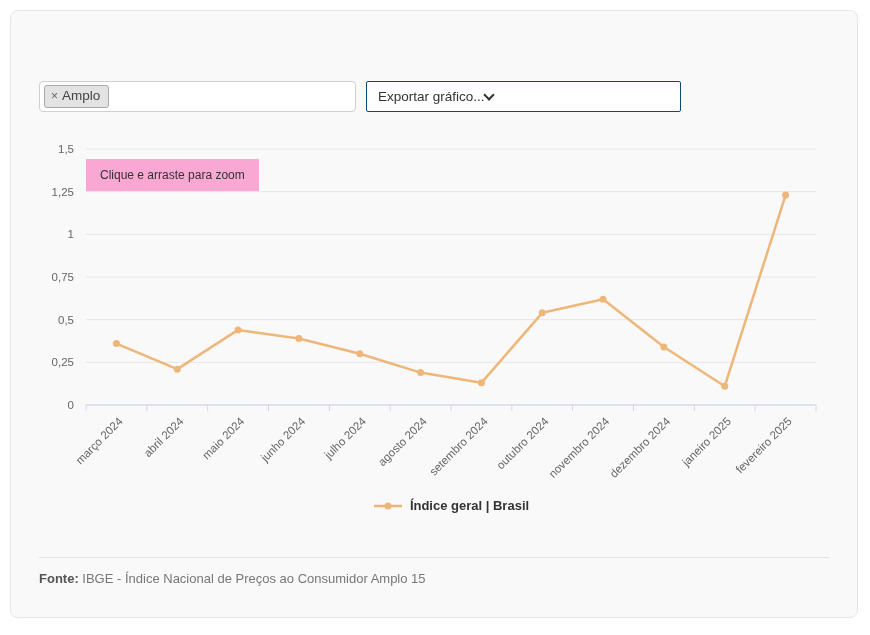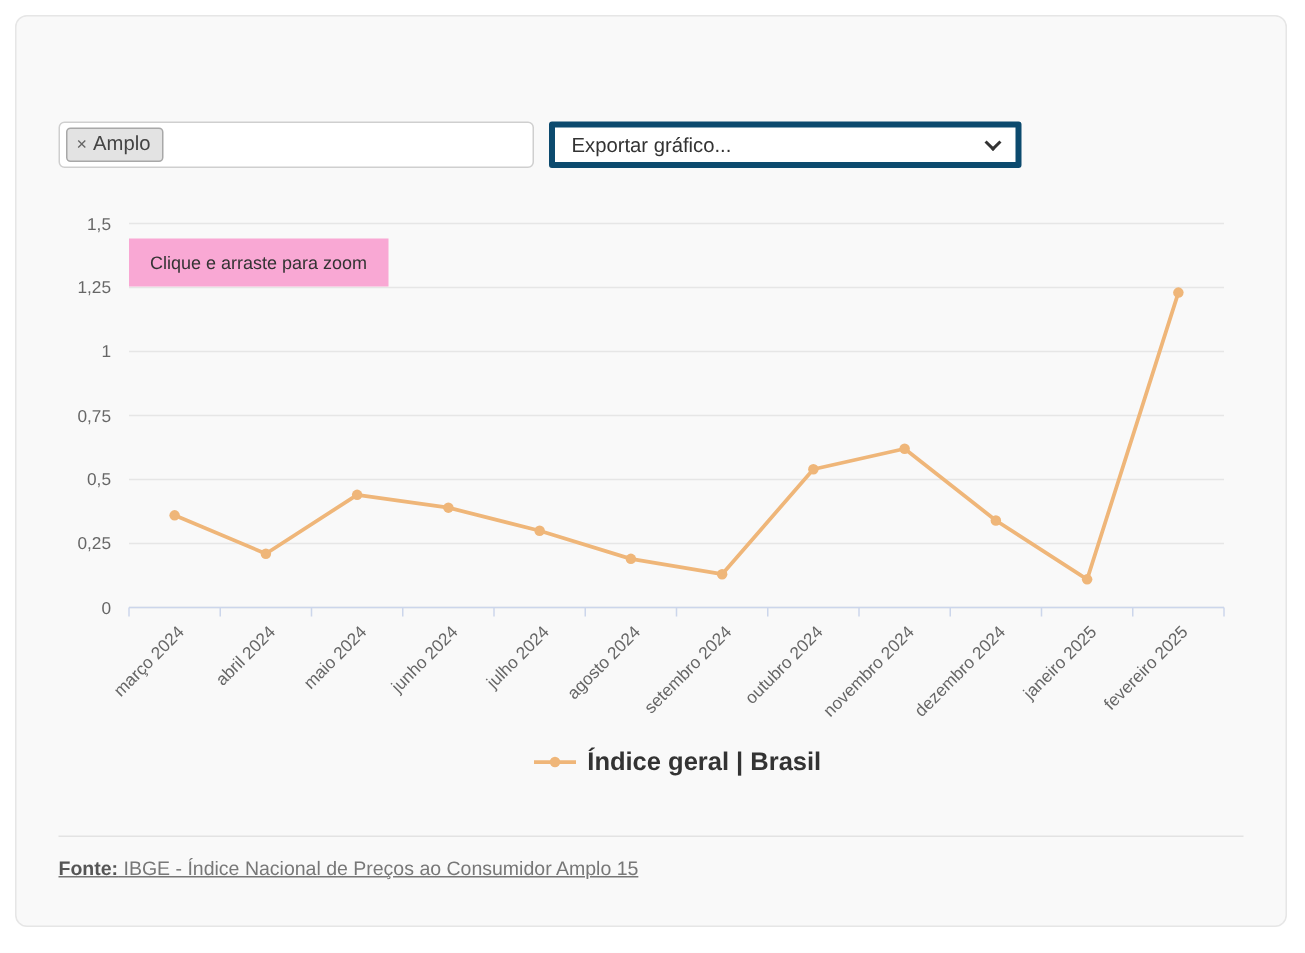--- a/index.html
+++ b/index.html
@@ -20,41 +20,41 @@
   .tag {
     display:inline-flex; align-items:center;
     background:#e3e3e3; border:1px solid #a8a8a8; border-radius:3px;
     padding:2px 8px 3px 6px; font-size:13.5px; color:#444444; line-height:1.2;
   }
   .tag .x {
     font-size:12px; color:#666666; margin-right:4px; cursor:pointer;
   }
   .export-select {
     position:absolute; left:355px; top:70px; width:315px; height:31px;
-    background:#ffffff; border:4px solid #0c4a6e; border-radius:2px;
-    display:flex; align-items:center; justify-content:space-between;
+    background:#ffffff; border:1px solid #0c4a6e; border-radius:2px;
+    display:flex; align-items:center; 
     padding:0 11px; font-size:13.5px; color:#333333; cursor:pointer;
   }
   .chev {
     width:8px; height:8px; border-right:2px solid #333; border-bottom:2px solid #333;
     transform:rotate(45deg); margin-top:-4px;
   }
   .chart-wrap { position:absolute; left:0; top:120px; width:850px; height:360px; }
   .zoom-hint {
     position:absolute; left:75px; top:28px; height:32px;
     background:#f9a8d4; color:#333333; font-size:12px;
     display:flex; align-items:center; padding:0 14px; white-space:nowrap;
   }
   .legend {
     position:absolute; left:75px; top:487px; width:730px;
     display:flex; justify-content:center; align-items:center; gap:7px; cursor:pointer;
   }
-  .legend-label { font-size:17px; font-weight:bold; color:#333333; }
+  .legend-label { font-size:13px; font-weight:bold; color:#333333; }
   .divider { position:absolute; left:28px; right:28px; top:546px; border-top:1px solid #e3e3e3; }
-  .footer { position:absolute; left:28px; top:560px; font-size:13px; color:#777777;text-decoration:underline; }
+  .footer { position:absolute; left:28px; top:560px; font-size:13px; color:#777777; }
   .footer b { color:#555555; }
   svg text { font-family:"Liberation Sans", sans-serif; }
 </style>
 </head>
 <body>
 
 <div class="card">
 
 
   <div class="tags-input">

